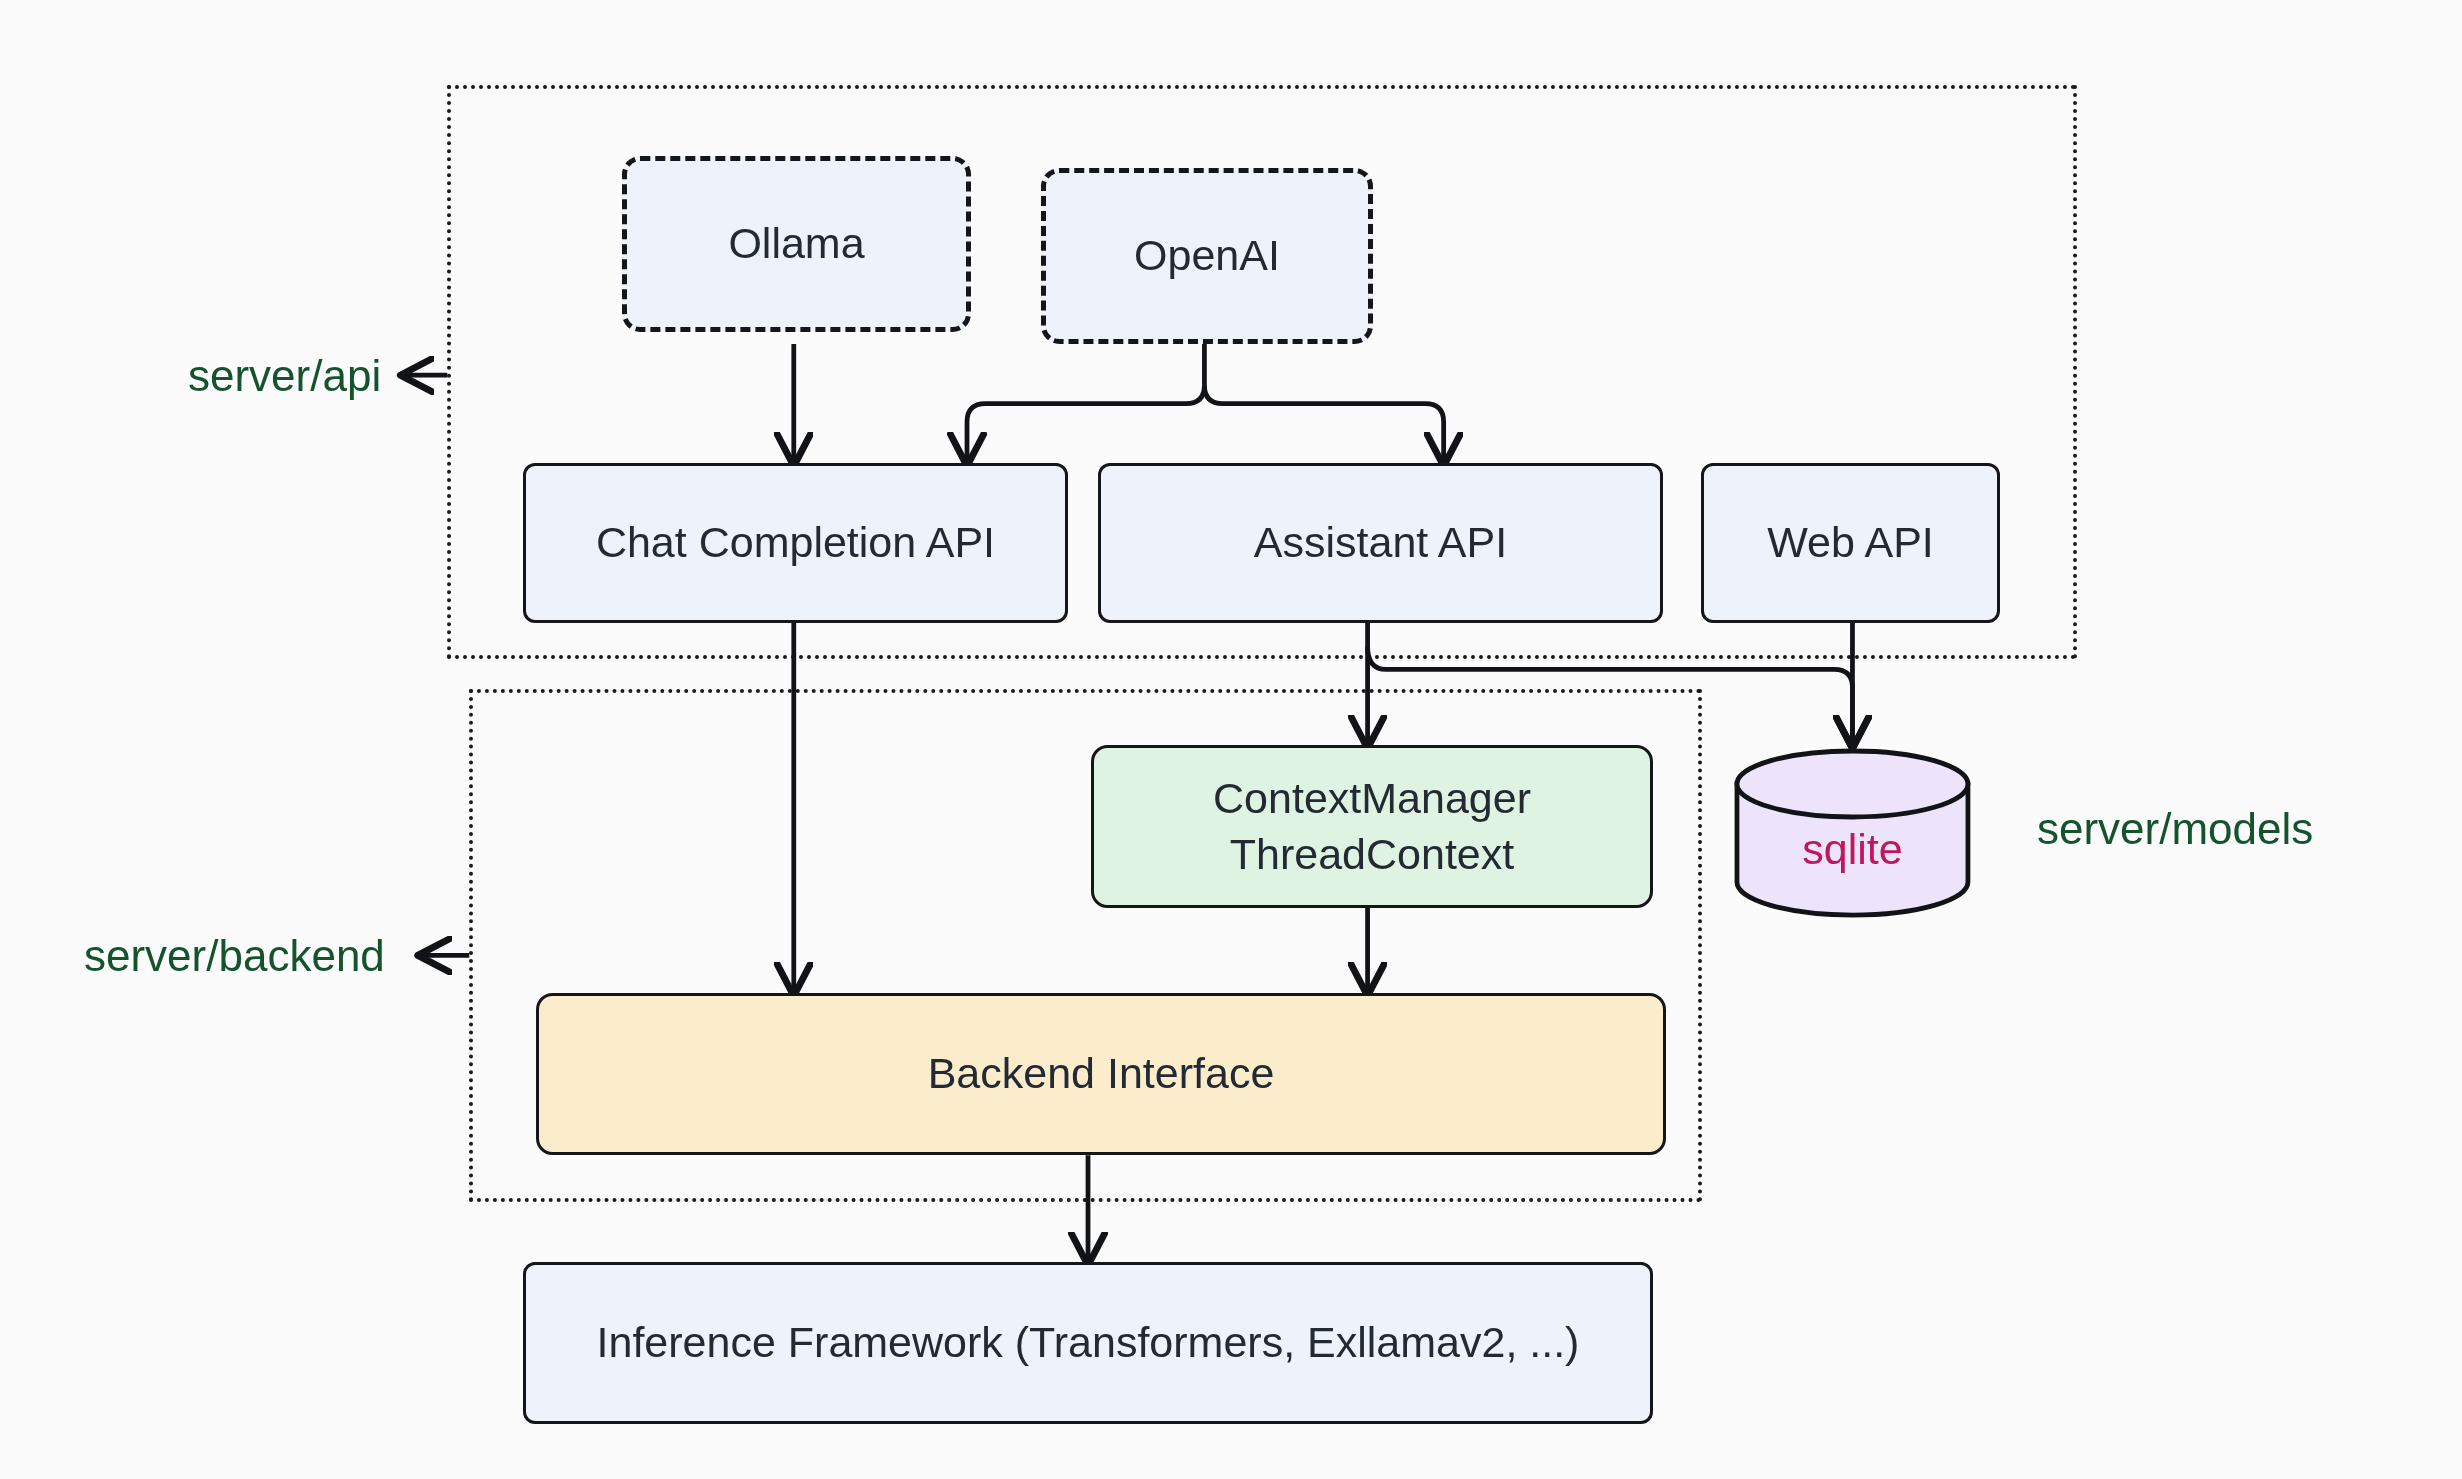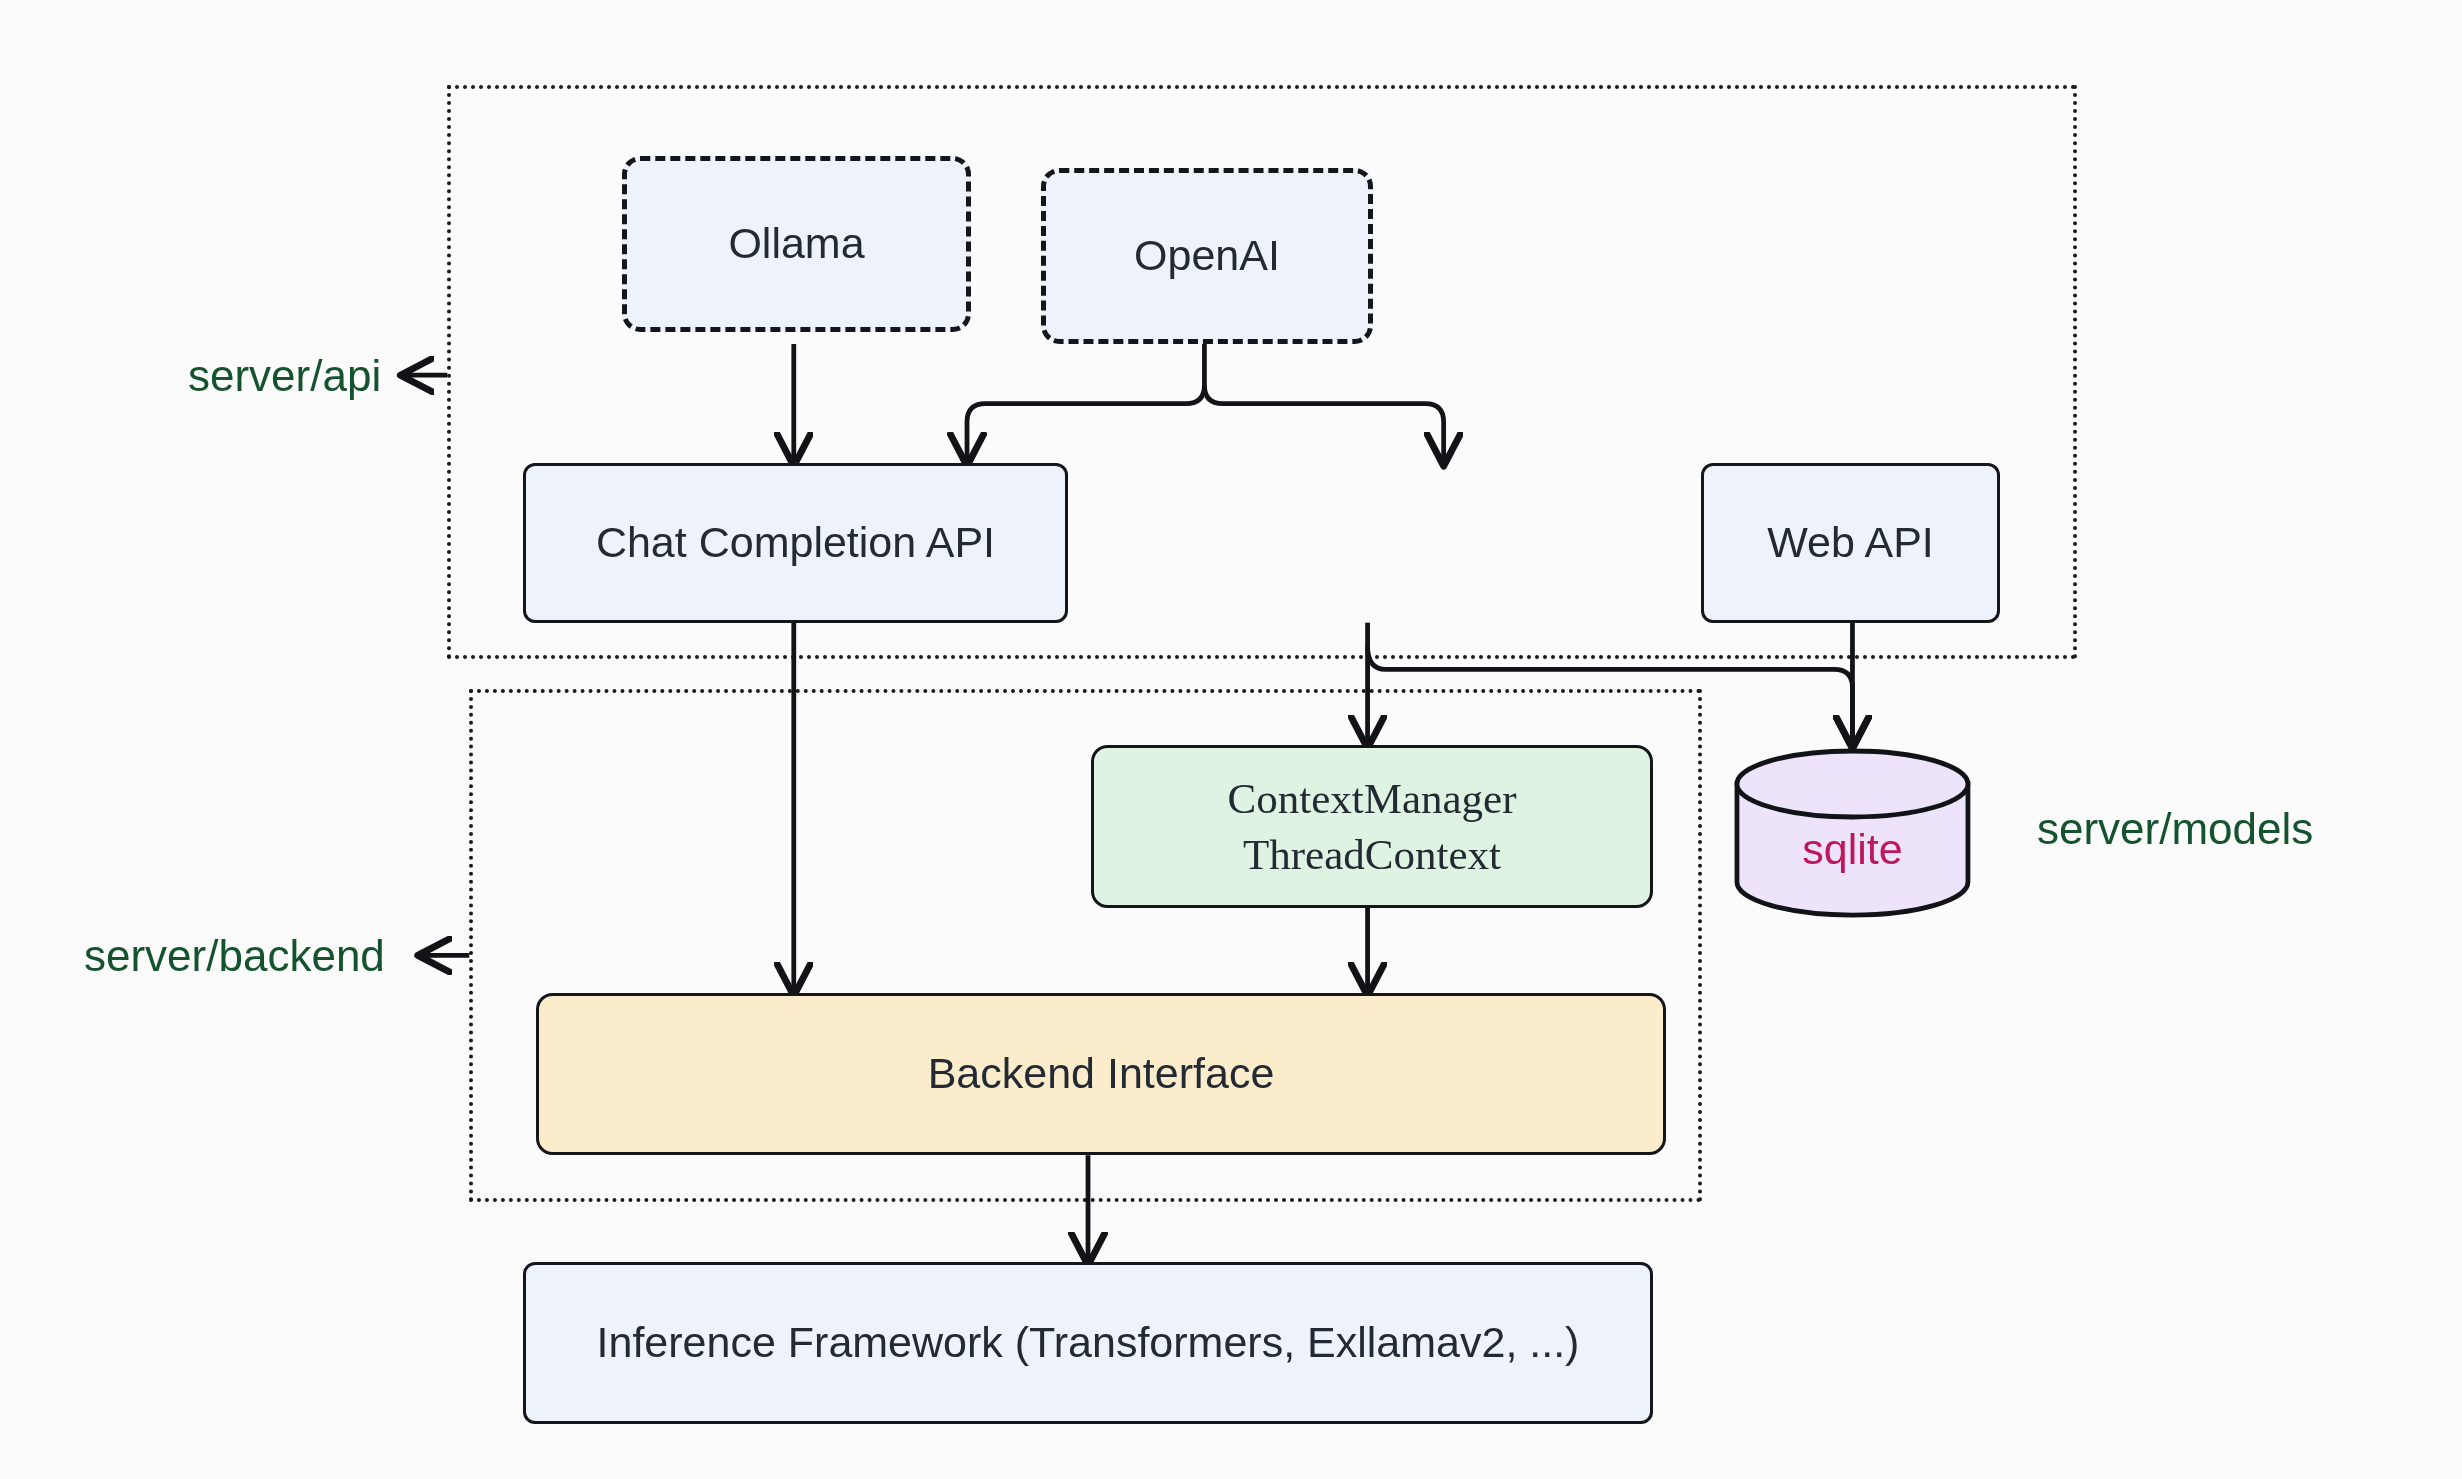--- a/index.html
+++ b/index.html
@@ -127,26 +127,29 @@
   </div>
 
   <div class="node node-dashed" style="left:1041px; top:168px; width:332px; height:176px;justify-content:center;">
     <span>OpenAI</span>
   </div>
 
   <div class="node node-solid" style="left:523px; top:463px; width:545px; height:160px;">
     <span>Chat Completion API</span>
   </div>
 
+  <div class="node node-solid" style="left:1098px; top:463px; width:565px; height:160px;">
+    <span>Assistant API</span>
+  </div>
 
   <div class="node node-solid" style="left:1701px; top:463px; width:299px; height:160px;">
     <span>Web API</span>
   </div>
 
-  <div class="node node-green" style="left:1091px; top:745px; width:562px; height:163px;font-family:Liberation Serif, serif;">
+  <div class="node node-green" style="left:1091px; top:745px; width:562px; height:163px;">
     <span>ContextManager
 ThreadContext</span>
   </div>
 
   <svg class="layer" viewBox="0 0 2686 1614" xmlns="http://www.w3.org/2000/svg" style="pointer-events:auto;">
     <g>
       <path d="M 1895 855 L 1895 962 A 126 36 0 0 0 2147 962 L 2147 855 Z" fill="#ede3fb" stroke="#111316" stroke-width="5.2"></path>
       <ellipse cx="2021" cy="855" rx="126" ry="36" fill="#ede3fb" stroke="#111316" stroke-width="5.2"></ellipse>
     </g>
   </svg>

